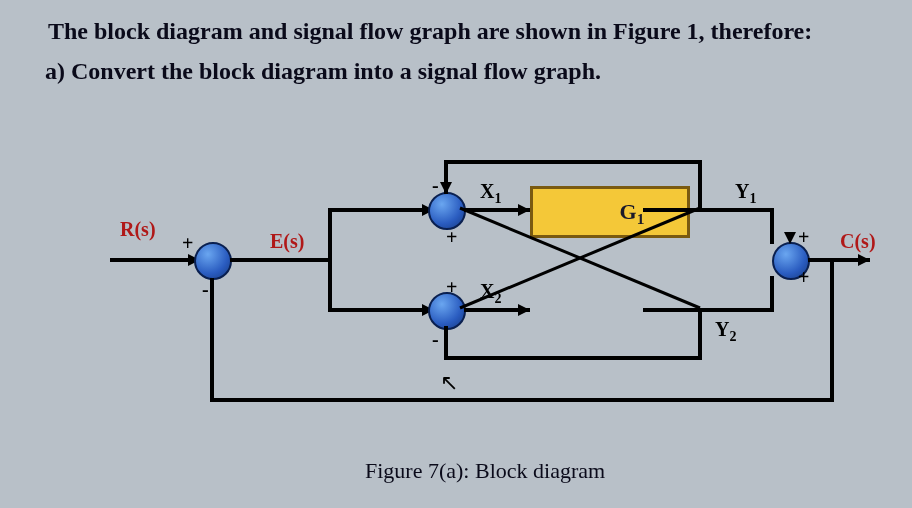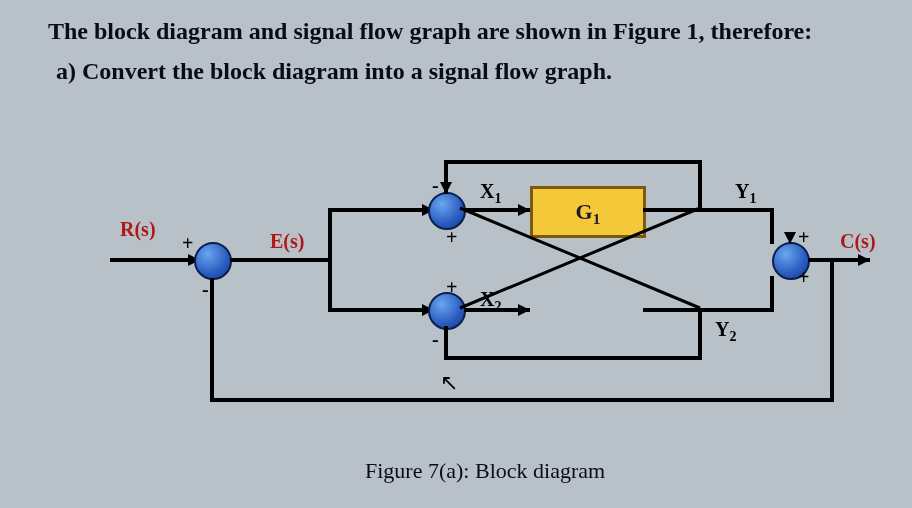--- a/index.html
+++ b/index.html
@@ -85,21 +85,21 @@
     color: #000;
   }
   .sub { font-size: 0.7em; vertical-align: sub; }
 </style>
 </head>
 <body>
 
 <div class="page">
 
   <div class="text-line" style="left:48px; top:18px;">The block diagram and signal flow graph are shown in Figure 1, therefore:</div>
-  <div class="text-line" style="left:56px; top:58px;">a) Convert the block diagram into a signal flow graph.</div>
+  <div class="text-line" style="left:45px; top:58px;">a) Convert the block diagram into a signal flow graph.</div>
 
   <div class="diagram">
 
     <div class="wire" style="left:0; top:108px; width:82px; height:4px;"></div>
     <div class="ar right" style="left:78px; top:104px;"></div>
     <div class="lab red" style="left:10px; top:68px;">R(s)</div>
 
     <div class="sum" style="left:84px; top:92px;"></div>
     <div class="sign" style="left:72px; top:82px;">+</div>
     <div class="sign" style="left:92px; top:128px;">-</div>
@@ -124,25 +124,25 @@
     <div class="sign" style="left:322px; top:178px;">-</div>
 
     <div class="wire" style="left:354px; top:58px; width:66px; height:4px;"></div>
     <div class="ar right" style="left:408px; top:54px;"></div>
     <div class="lab" style="left:370px; top:30px;">
       <span>X</span><span class="sub">1</span>
     </div>
 
     <div class="wire" style="left:354px; top:158px; width:66px; height:4px;"></div>
     <div class="ar right" style="left:408px; top:154px;"></div>
-    <div class="lab" style="left:370px; top:138px;text-align:right;">
+    <div class="lab" style="left:370px; top:130px;text-align:right;">
       <span>X</span><span class="sub">2</span>
     </div>
 
-    <div class="block" style="left:420px; top:36px;">
+    <div class="block" style="left:420px; top:36px;padding-left:44px;">
       <span>G</span><span class="sub">1</span>
     </div>
 
 
     <div class="wire" style="left:533px; top:58px; width:130px; height:4px;"></div>
     <div class="lab" style="left:625px; top:30px;text-align:right;">
       <span>Y</span><span class="sub">1</span>
     </div>
 
     <div class="wire" style="left:533px; top:158px; width:130px; height:4px;"></div>

